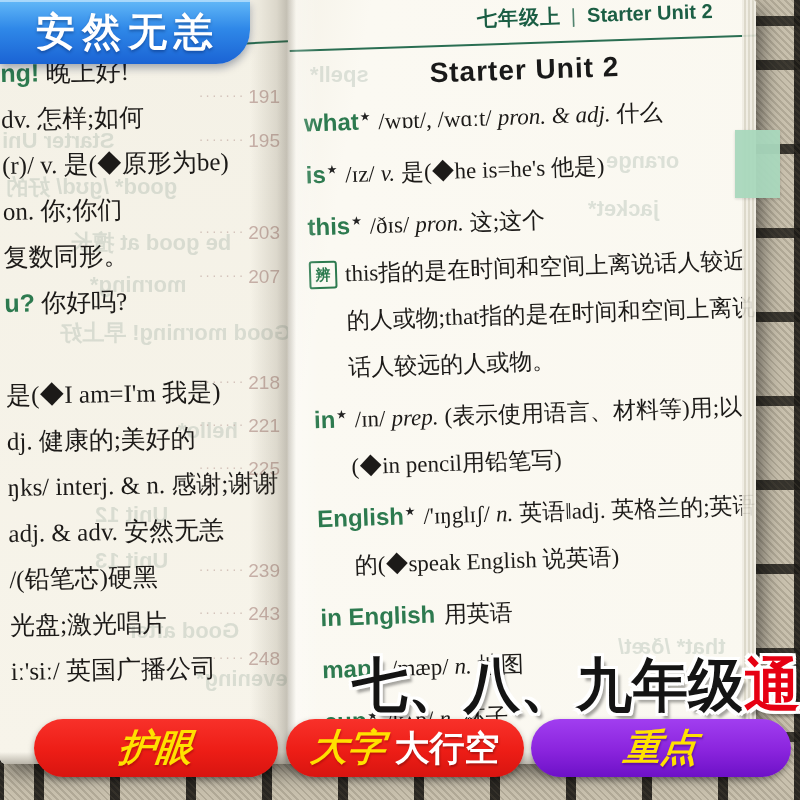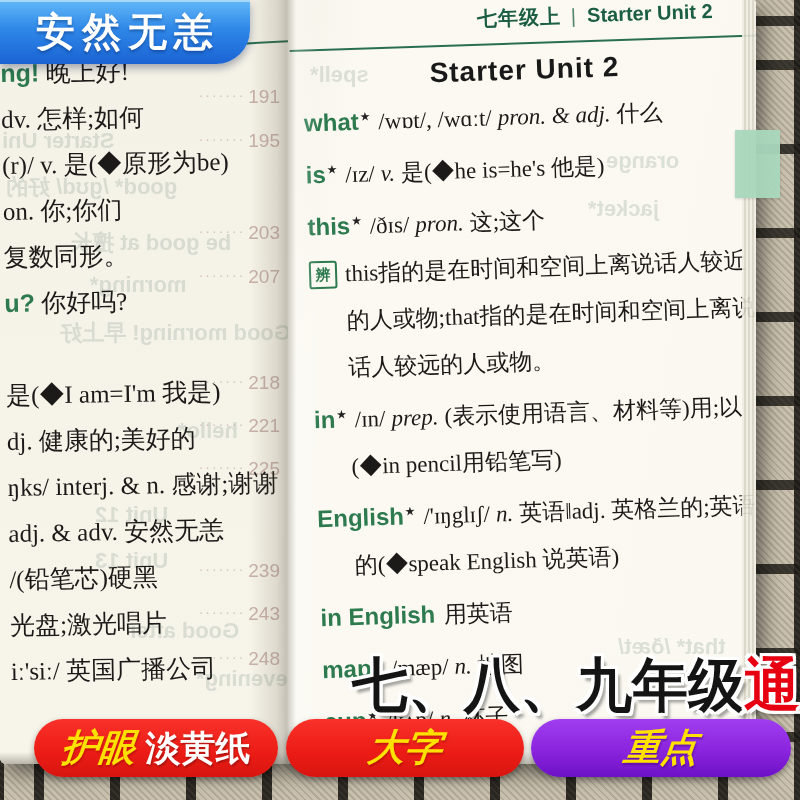--- a/index.html
+++ b/index.html
@@ -195,22 +195,22 @@
   <div class="badge">
     <span>安然无恙</span>
   </div>
 
   <div class="overlay-text">
     <span class="ot-black">七、八、九年级</span><span class="ot-red">通用</span>
   </div>
 
   <div class="capsule cap-red cap1">
     <span class="cap-tag">护眼</span>
-    <span class="cap-text">淡黄纸</span>
   </div>
   <div class="capsule cap-red cap2">
     <span class="cap-tag">大字</span>
+    <span class="cap-text">大行空</span>
   </div>
   <div class="capsule cap-purple cap3">
     <span class="cap-tag">重点</span>
   </div>
 
 </div>
 
 </body></html>

